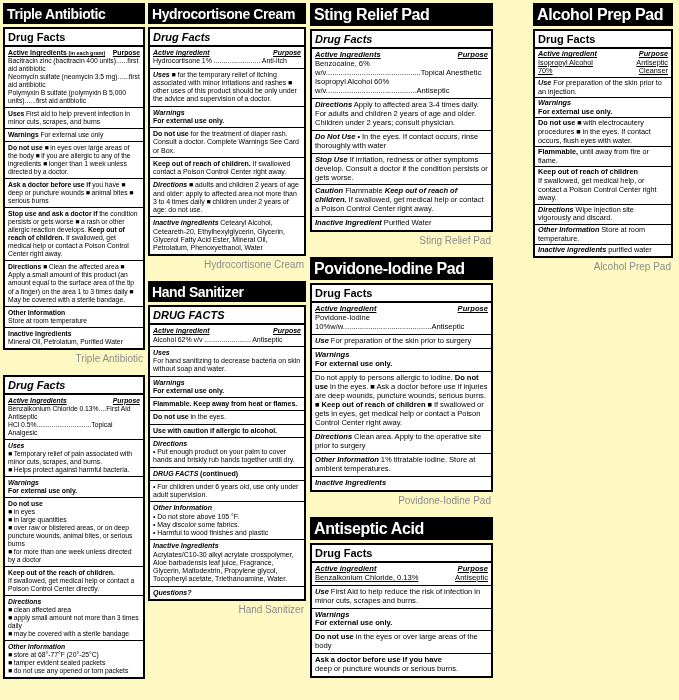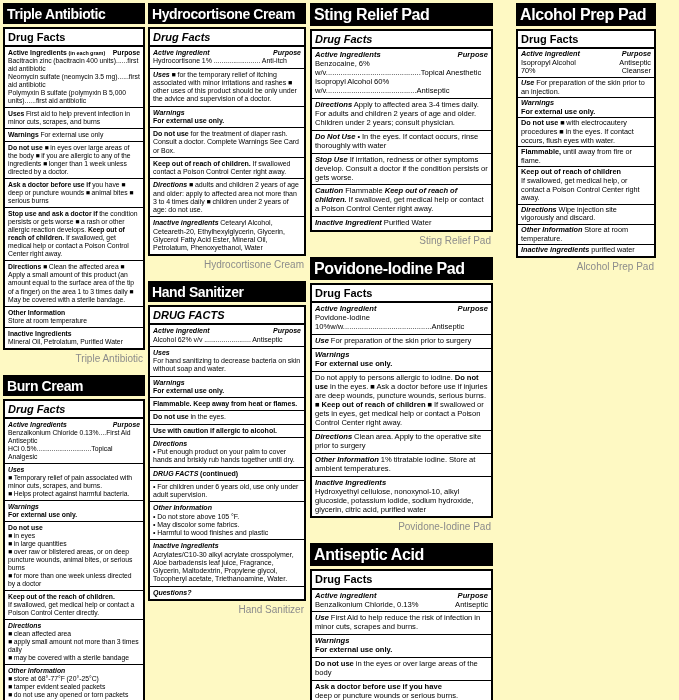--- a/index.html
+++ b/index.html
@@ -6,35 +6,35 @@
   body{
     width:679px;height:700px;background:#ffffff;color:#000;
     font-family:"Liberation Sans",sans-serif;
     -webkit-font-smoothing:antialiased;
   }
   .sheet{position:relative;width:679px;height:700px;overflow:hidden;background:#fef9c3;}
   .col{position:absolute;top:3px;}
   .col-0{left:3px;width:142px;}
   .col-1{left:148px;width:158px;}
   .col-2{left:310px;width:183px;}
-  .col-3{left:516px;width:140px;}
+  .col-3{left:492px;width:140px;padding-left:41px;}
 
   .panel{margin-bottom:2px;}
   .panel-title{
     background:#000;color:#fff;font-weight:bold;
     padding:4px 4px 3px 4px;font-size:14px;line-height:1;
     letter-spacing:-0.4px;margin-bottom:3px;white-space:nowrap;overflow:hidden;
   }
   .col-2 .panel-title,.col-3 .panel-title{font-size:16px;}
   .box{border:2px solid #000;background:#fff;}
   .df-heading{font-size:11px;padding:2px 3px;border-bottom:2px solid #000;line-height:1.1;}
   .section{padding:2px 3px;}
   .section + .section{border-top:1px solid #000;}
   .line{line-height:1.18;word-spacing:-0.2px;}
-  .split{display:flex;justify-content:space-between;align-items:baseline;}
+  .split{display:flex;justify-content:space-between;align-items:baseline;text-decoration:underline;}
   .split .left{text-align:left;}
   .split .right{text-align:right;}
   .s-b{font-weight:bold;}
   .s-bi{font-weight:bold;font-style:italic;}
   .s-sm{font-size:0.8em;}
   .caption{text-align:right;font-size:10px;color:#8c8c8c;margin:3px 2px 11px 0;line-height:1.1;}
 
   .col-0 .box{font-size:6.8px;}
   .col-1 .box{font-size:7.0px;}
   .col-2 .box{font-size:7.6px;}
@@ -82,21 +82,20 @@
             <div class="line"><span>Store at room temperature</span></div>
           </div>
           <div class="section">
             <div class="line"><span class="s-b">Inactive Ingredients</span></div>
             <div class="line"><span>Mineral Oil, Petrolatum, Purified Water</span></div>
           </div>
         </div>
         <div class="caption">Triple Antibiotic</div>
       </div>
       <div class="panel">
-        <div class="panel-title">Burn Cream</div>
         <div class="box">
           <div class="df-heading s-bi">Drug Facts</div>
           <div class="section">
             <div class="line split">
               <span class="left"><span class="s-bi">Active Ingredients</span></span>
               <span class="right"><span class="s-bi">Purpose</span></span>
             </div>
             <div class="line"><span>Benzalkonium Chloride 0.13%....First Aid Antiseptic</span></div>
             <div class="line"><span>HCl 0.5%.............................Topical Analgesic</span></div>
           </div>
@@ -277,21 +276,20 @@
             <div class="line"><span>Do not apply to persons allergic to iodine. </span><span class="s-b">Do not use</span><span> in the eyes. ■ Ask a doctor before use if injuries are deep wounds, puncture wounds, serious burns. ■ </span><span class="s-b">Keep out of reach of children</span><span> ■ If swallowed or gets in eyes, get medical help or contact a Poison Control Center right away.</span></div>
           </div>
           <div class="section">
             <div class="line"><span class="s-bi">Directions</span><span> Clean area. Apply to the operative site prior to surgery</span></div>
           </div>
           <div class="section">
             <div class="line"><span class="s-bi">Other Information</span><span> 1% titratable iodine. Store at ambient temperatures.</span></div>
           </div>
           <div class="section">
             <div class="line"><span class="s-bi">Inactive Ingredients</span></div>
-            <div class="line"><span>Hydroxyethyl cellulose, nonoxynol-10, alkyl glucoside, potassium iodide, sodium hydroxide, glycerin, citric acid, purified water</span></div>
           </div>
         </div>
         <div class="caption">Povidone-Iodine Pad</div>
       </div>
       <div class="panel">
         <div class="panel-title">Antiseptic Acid</div>
         <div class="box">
           <div class="df-heading s-b">Drug Facts</div>
           <div class="section">
             <div class="line split">

